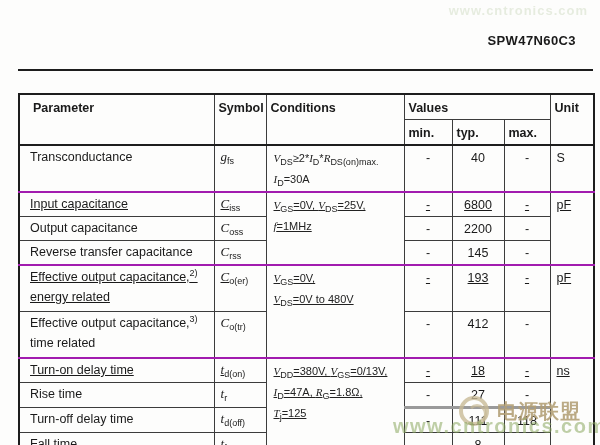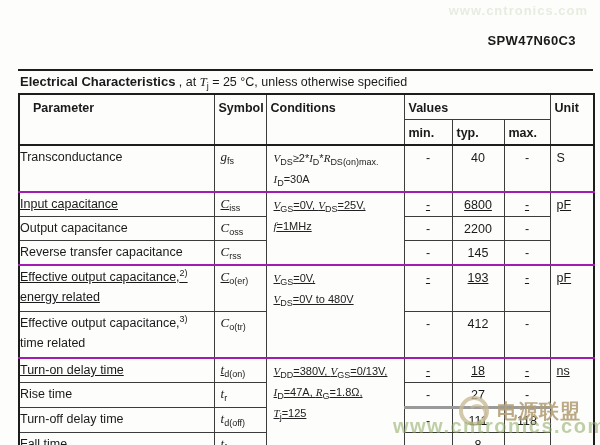--- a/index.html
+++ b/index.html
@@ -31,21 +31,21 @@
     vertical-align:top; overflow:hidden;
     font-size:12.5px; line-height:20px; padding:1px 4px;
   }
   .ds thead th{font-weight:bold; text-align:left; padding-top:3px;}
   .ds thead tr.hr1 th{height:19px;}
   .ds thead tr.hr2 th{height:17px;}
   .ds th.c-param{text-align:left; padding-left:13px;}
   .ds thead{border-bottom:2px solid #1d1d1d;}
   tr.grp td{border-top:2px solid #a21caf;text-decoration:underline;}
   .h45 td{height:42px;} .h23 td{height:20px;} .h22 td{height:19px;}
-  td.param{padding-left:0;margin-left:16px;}
+  td.param{padding-left:10px;margin-left:16px;}
   td.sym{font-size:13px; padding-left:6px;}
   td.cond{font-size:11px; line-height:21px; padding:2px 6px 1px 7px; color:#222;}
   td.val{text-align:center; padding-top:2px;}
   td.unit{padding-left:6px; padding-top:2px;}
   td.anno{border-top:3px solid #9a9a9a;}
   i{font-family:"Liberation Serif", serif; font-style:italic;}
   sub{font-size:9px; vertical-align:-3px; line-height:0;}
   sup{font-size:9px; vertical-align:5px; line-height:0;}
   
   .wm-url-top{
@@ -73,23 +73,20 @@
 </head>
 <body>
 
 <div class="page">
 
   <div class="wm-url-top">www.cntronics.com</div>
 
   <div class="part-number">SPW47N60C3</div>
   <div class="top-rule"></div>
 
-  <div class="section-heading">
-    <span class="bold">Electrical Characteristics</span><span> , at <i>T</i><sub>j</sub> = 25 °C, unless otherwise specified</span>
-  </div>
 
   <table class="ds">
     <colgroup>
       <col style="width:195px">
         <col style="width:52px">
         <col style="width:138px">
       <col style="width:48px">
         <col style="width:52px">
         <col style="width:46px">
         <col style="width:44px">

